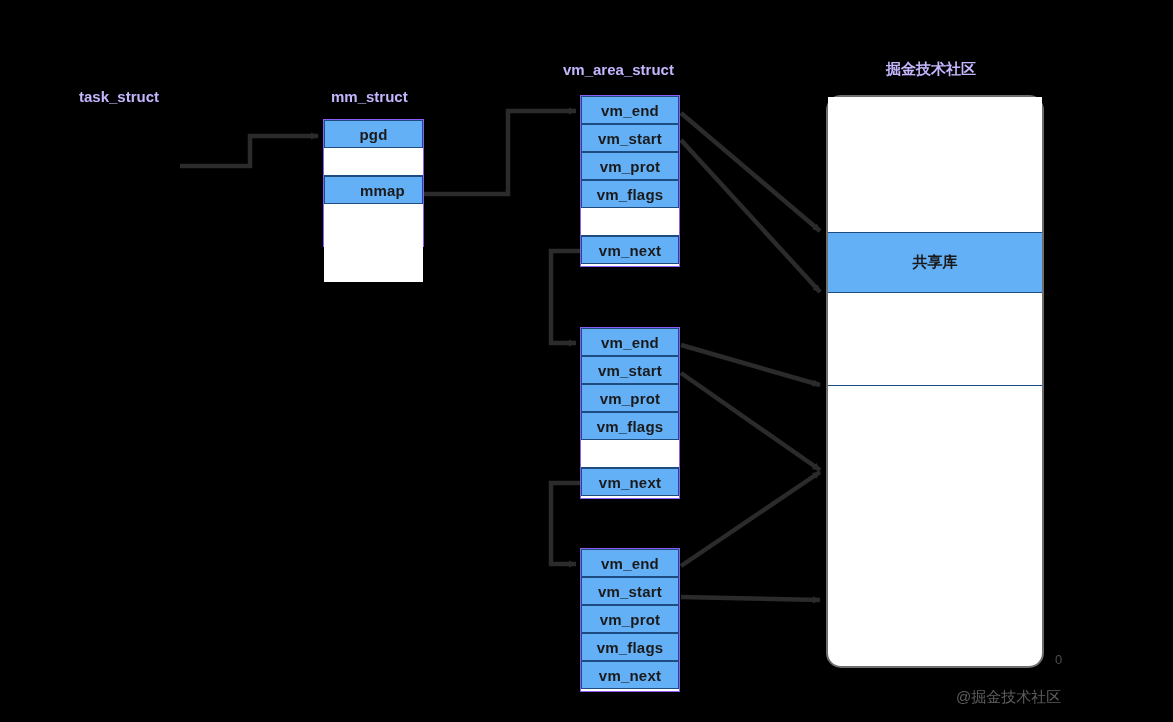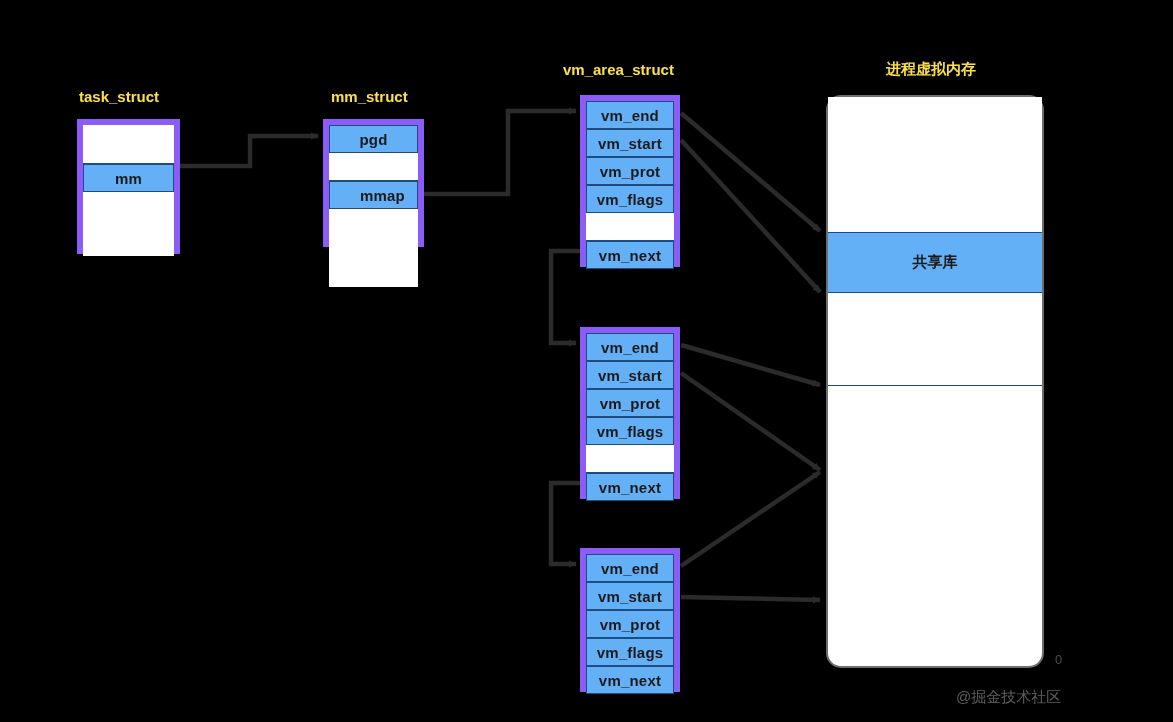--- a/index.html
+++ b/index.html
@@ -14,21 +14,21 @@
     position: relative;
     width: 1173px;
     height: 722px;
     background: #000000;
     overflow: hidden;
   }
   
   .struct-box {
     position: absolute;
     box-sizing: border-box;
-    border: 6px solid #8b5cf6;
+    border: 1px solid #8b5cf6;
     background: #ffffff;
   }
   .row {
     box-sizing: border-box;
     border-bottom: 1px solid #1d4d80;
     background: #ffffff;
     color: #1a1a1a;
     font-size: 15px;
     font-weight: bold;
     display: flex;
@@ -57,21 +57,21 @@
     justify-content: center;
     font-size: 15px;
     font-weight: bold;
     color: #1a1a1a;
   }
   .seg:last-child { border-bottom: none; }
   .seg.blue { background: #64b0f7; }
   
   .caption {
     position: absolute;
-    color: #fde047;
+    color: #c4b5fd;
     font-size: 15px;
     font-weight: bold;
     white-space: nowrap;
   }
   .zero-label {
     position: absolute;
     color: #4d4d4d;
     font-size: 13px;
   }
   .watermark {
@@ -119,33 +119,22 @@
 
       <path d="M681,566 L820,472"></path>
 
       <path d="M681,597 L820,600"></path>
     </g>
   </svg>
 
   <div class="caption" style="left:79px; top:88px;">task_struct</div>
   <div class="caption" style="left:331px; top:88px;">mm_struct</div>
   <div class="caption" style="left:563px; top:61px;">vm_area_struct</div>
-  <div class="caption" style="left:886px; top:60px;">进程虚拟内存</div>
-
-  <div class="struct-box" id="task-struct-box" style="left:77px; top:119px; width:103px; height:135px;">
-      <div class="row" style="height: 39px;">
-        <span></span>
-      </div>
-      <div class="row blue" style="height: 28px;">
-        <span>mm</span>
-      </div>
-      <div class="row" style="height: 64px;">
-        <span></span>
-      </div>
-    </div>
+  <div class="caption" style="left:886px; top:60px;">掘金技术社区</div>
+
 
   <div class="struct-box" id="mm-struct-box" style="left:323px; top:119px; width:101px; height:128px;">
       <div class="row blue" style="height: 28px;">
         <span>pgd</span>
       </div>
       <div class="row" style="height: 28px;">
         <span></span>
       </div>
       <div class="row blue" style="height: 28px; padding-left: 18px;">
         <span>mmap</span>

